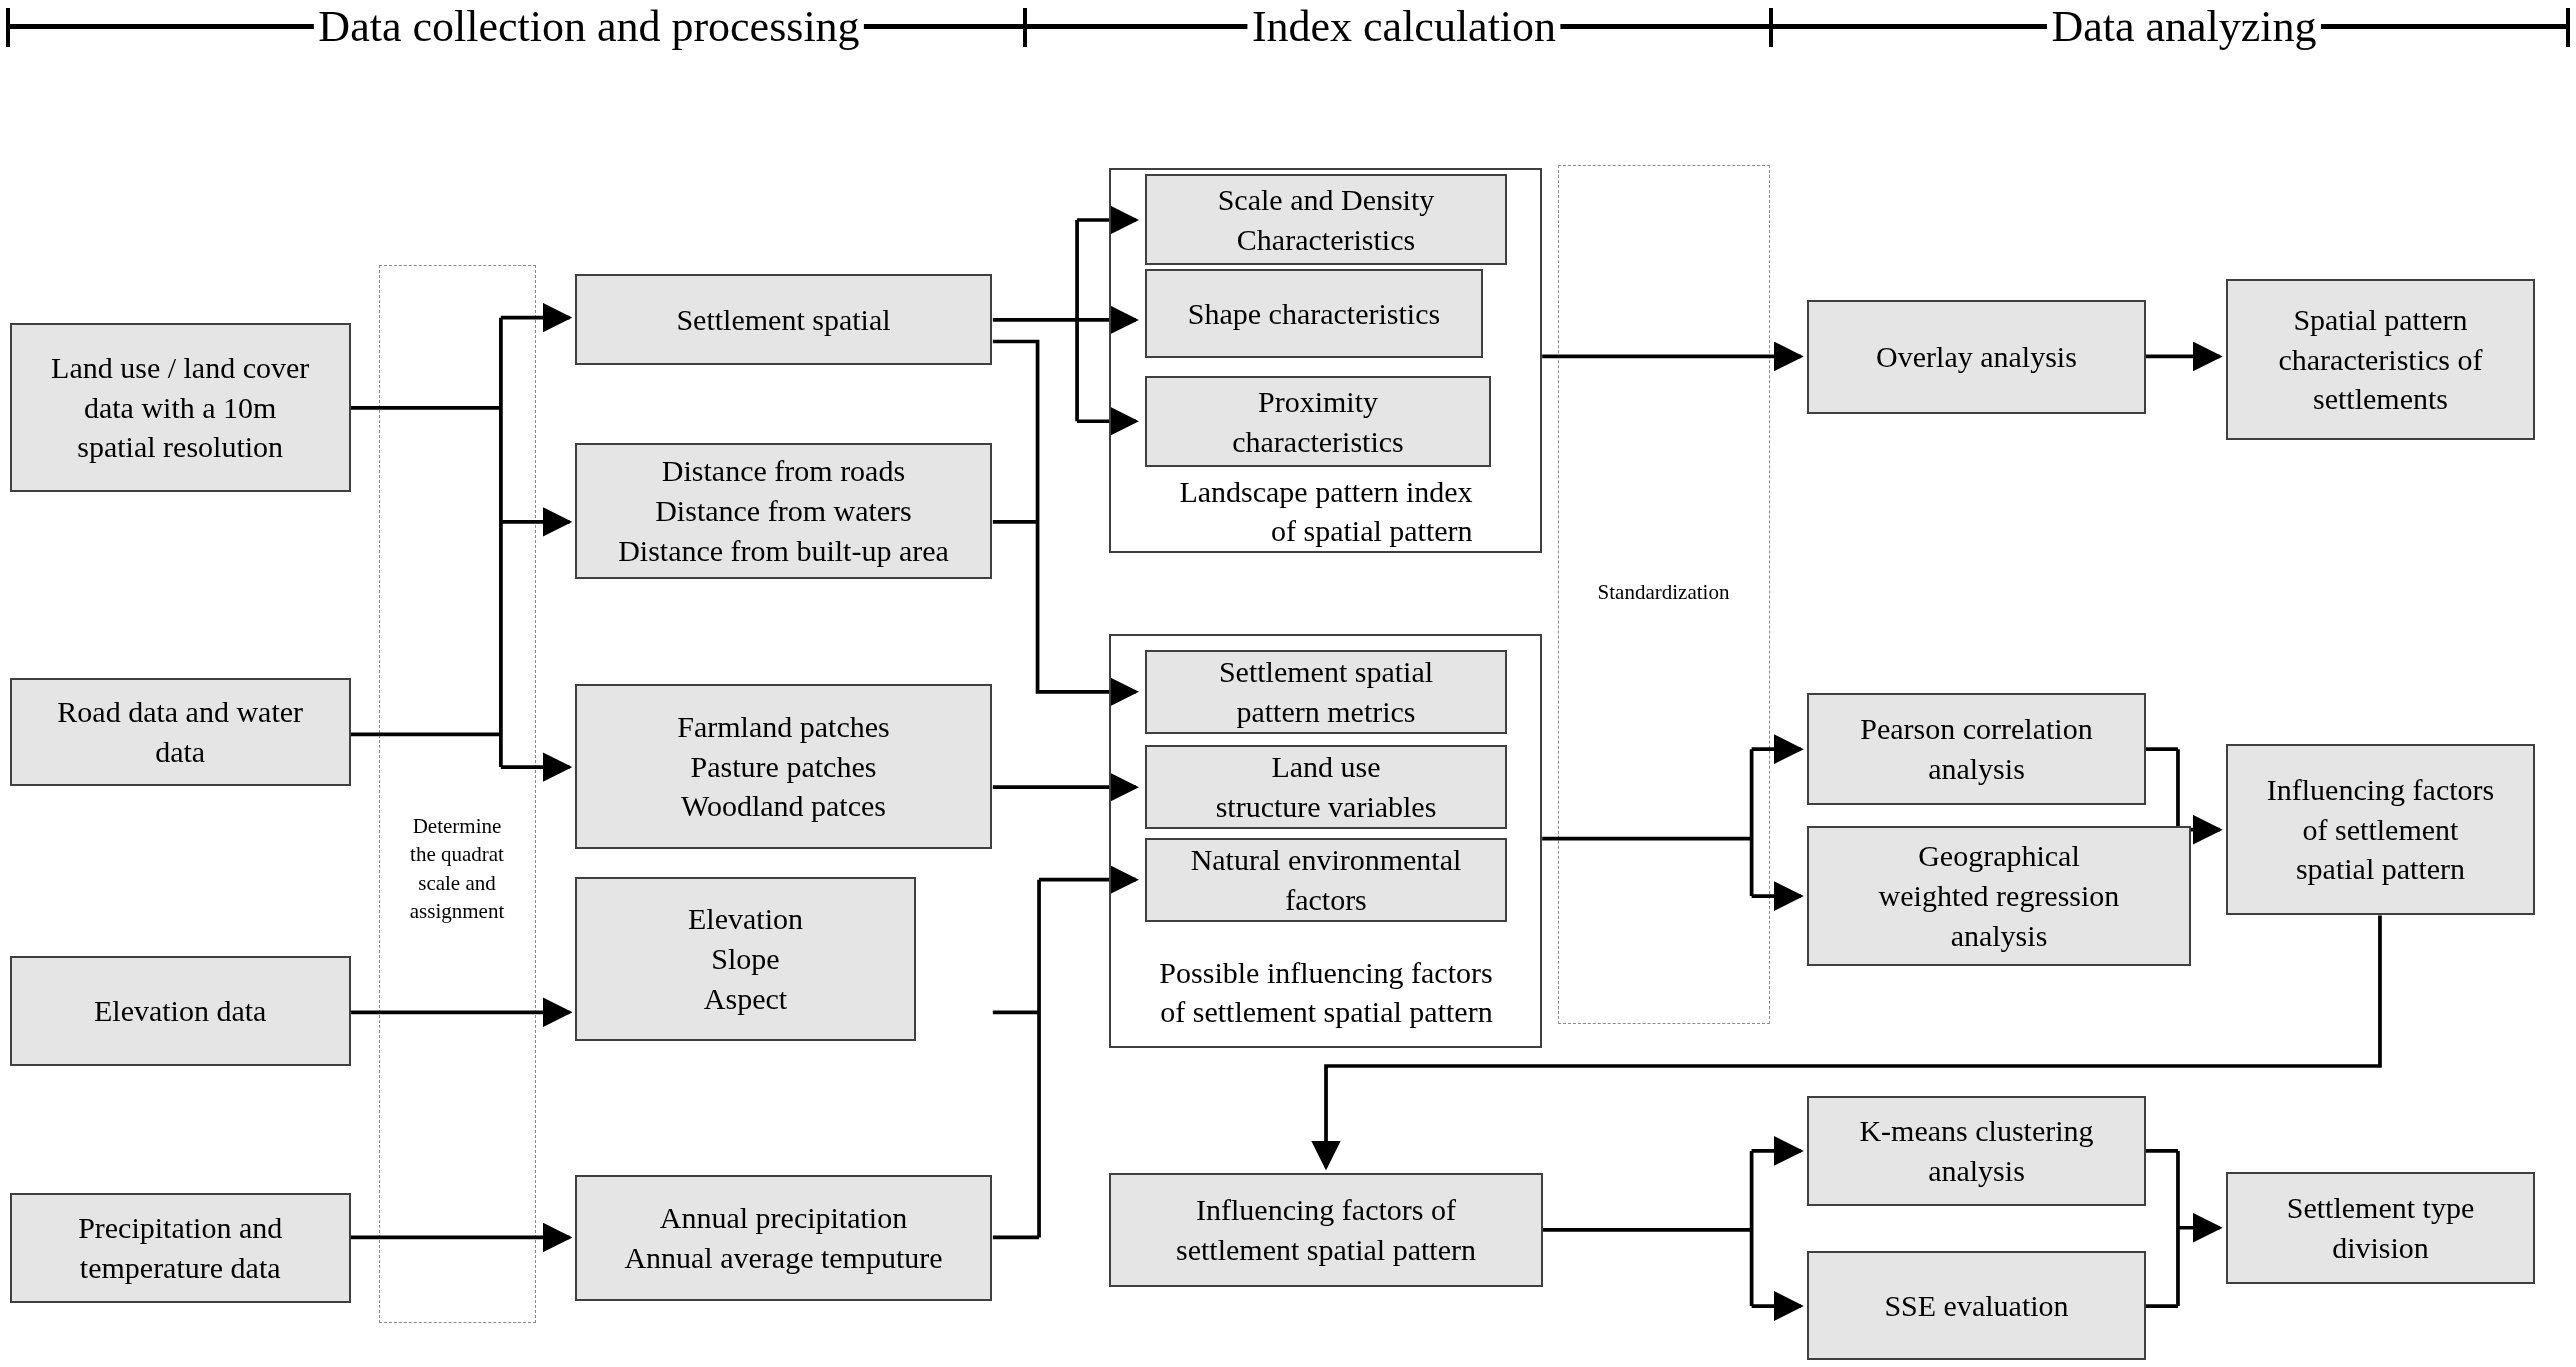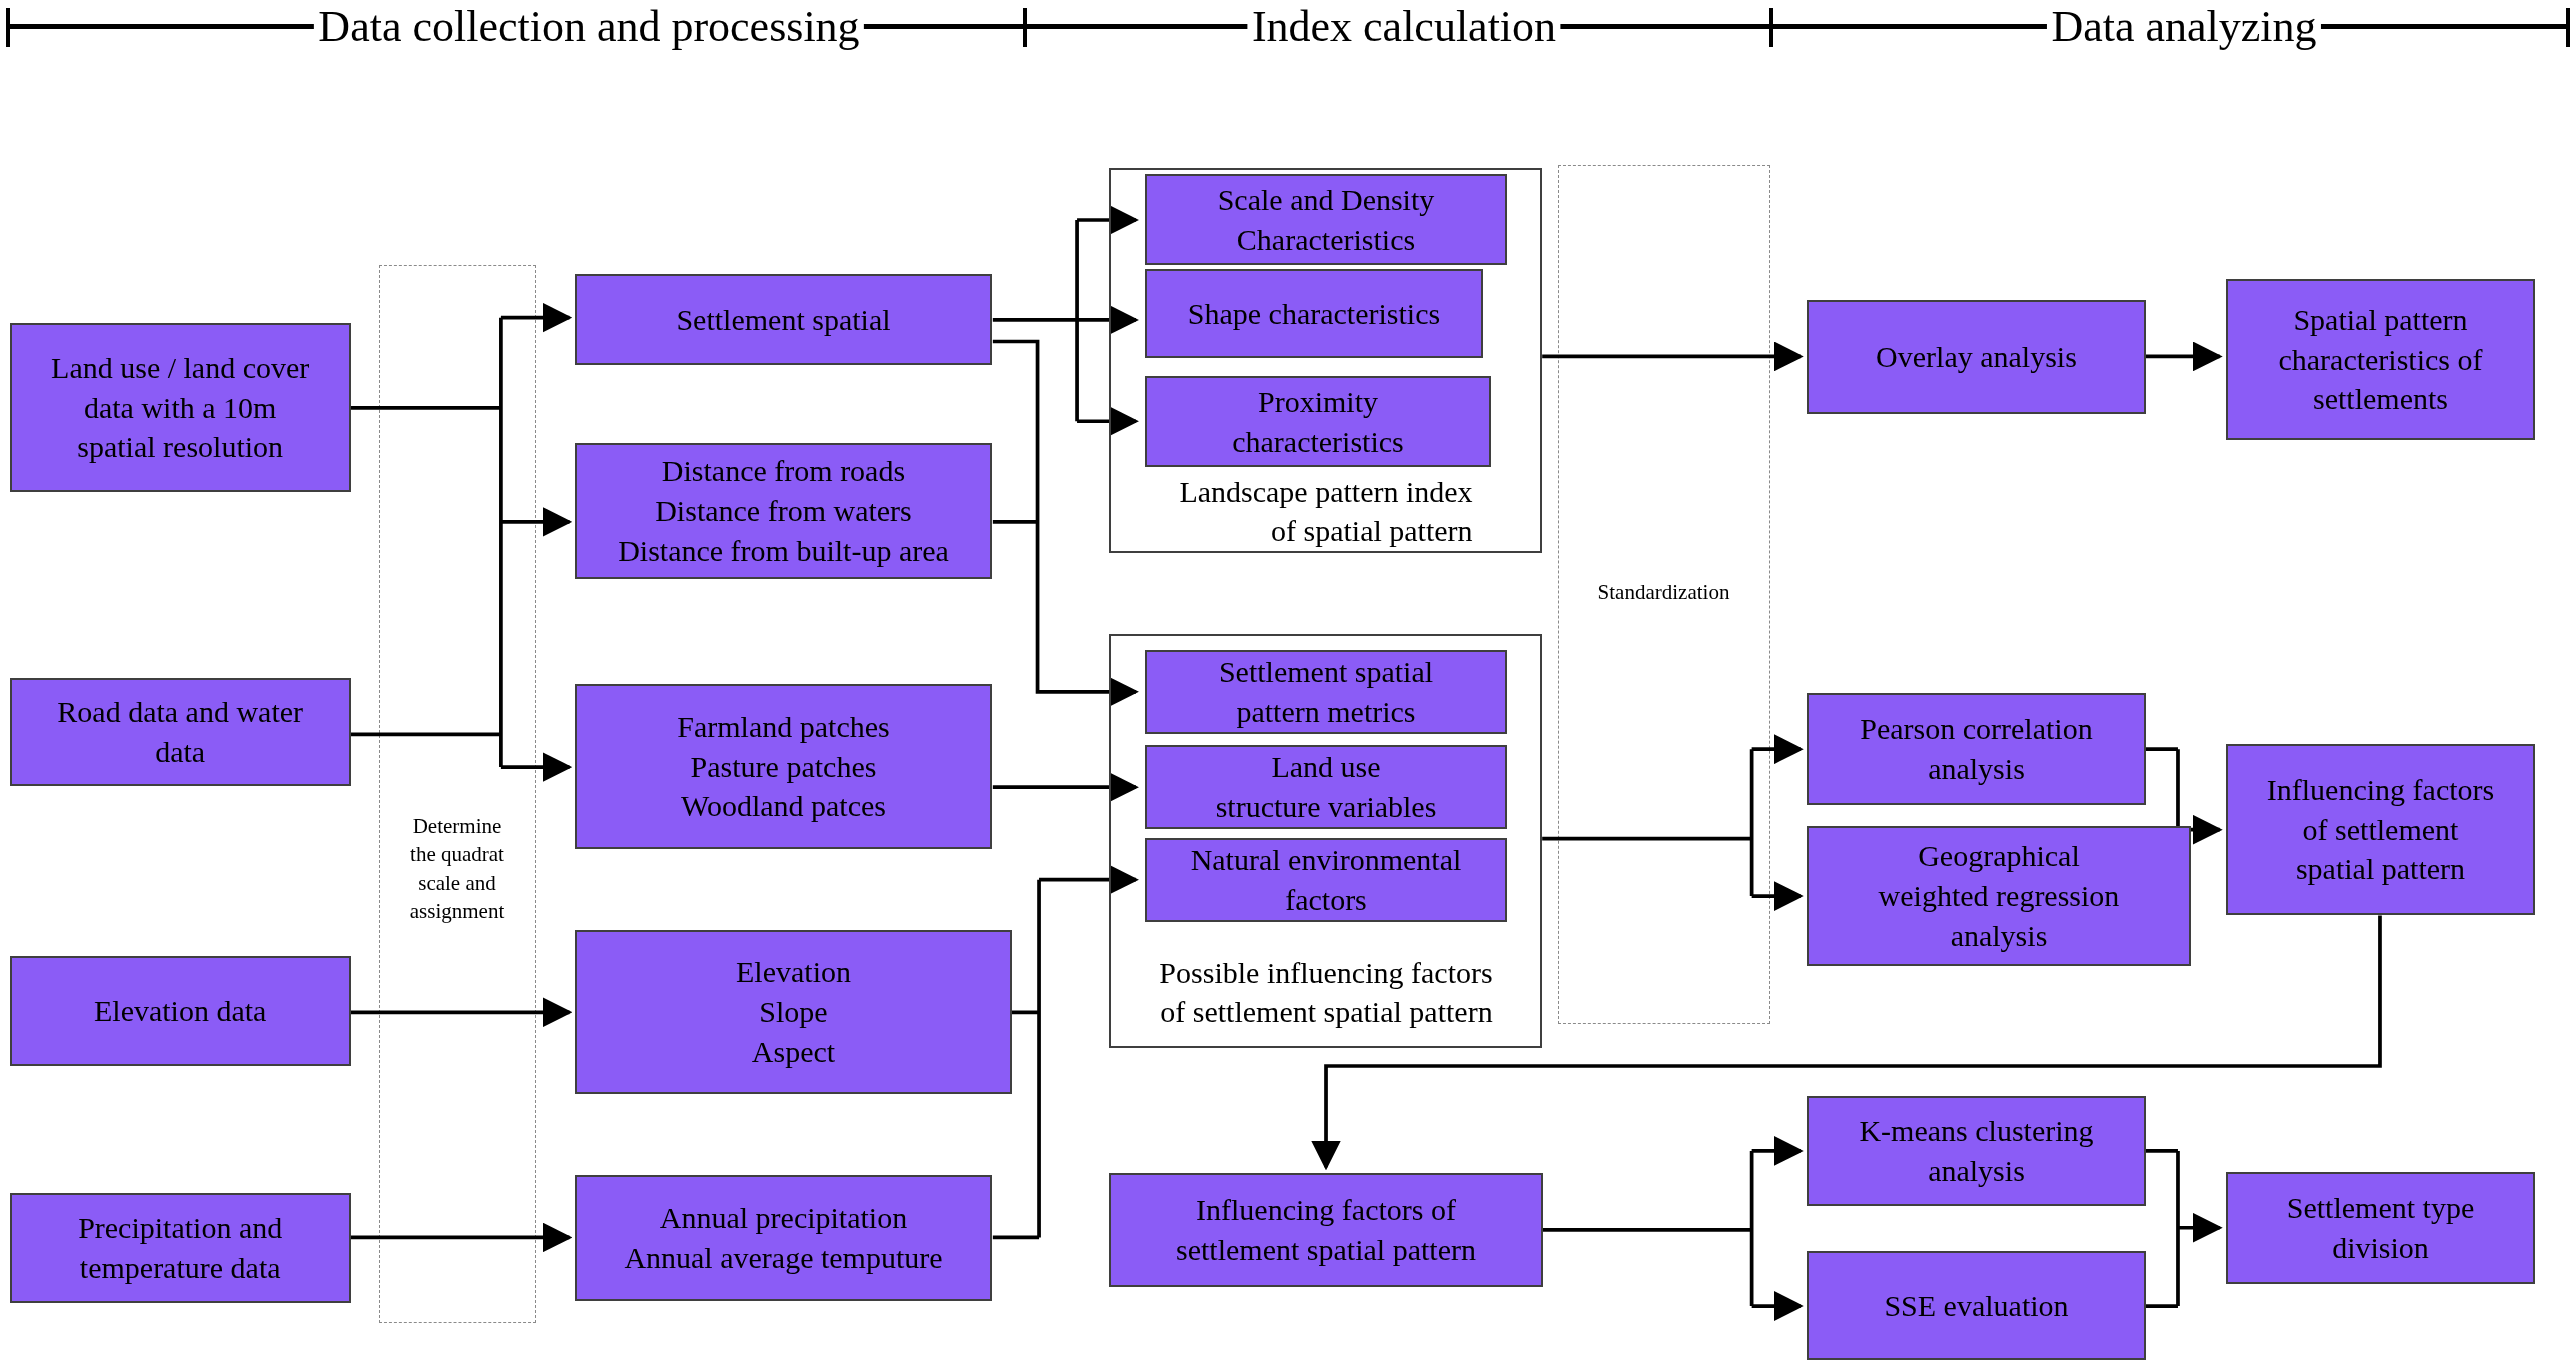--- a/index.html
+++ b/index.html
@@ -1,19 +1,19 @@
 <!DOCTYPE html>
 <html style="font-size:12px"><head>
 <meta charset="utf-8">
 <style>
   html,body{margin:0;padding:0;background:#ffffff;}
   body{width:2576px;height:1368px;position:relative;overflow:hidden;
        font-family:"Liberation Serif","DejaVu Serif",serif;color:#000;}
   
-  .node{position:absolute;background:#8b5cf6;border:2.2px solid #3f3f3f;
+  .node{position:absolute;background:#e5e5e5;border:2.2px solid #3f3f3f;
         display:flex;align-items:center;justify-content:center;text-align:center;
         font-size:30px;line-height:1.33;white-space:pre-line;z-index:3;box-sizing:border-box;}
   .group{position:absolute;background:transparent;border:2.2px solid #3f3f3f;z-index:2;box-sizing:border-box;}
   .inner{z-index:4;}
   .caption{position:absolute;display:flex;align-items:center;justify-content:center;
            text-align:right;font-size:30px;line-height:1.3;white-space:pre-line;z-index:4;}
   .dashedbox{position:absolute;border:1.5px dashed #8a8a8a;background:transparent;z-index:1;box-sizing:border-box;}
   .smalltext{position:absolute;display:flex;align-items:center;justify-content:center;
              text-align:center;font-size:21px;line-height:1.35;white-space:pre-line;z-index:4;}
   
@@ -116,21 +116,21 @@
 <div class="node" style="left:9.7px;top:1193px;width:341px;height:110px">Precipitation and
 temperature data</div>
 
 <div class="node" style="left:575px;top:274px;width:417px;height:91px">Settlement spatial</div>
 <div class="node" style="left:575px;top:443px;width:417px;height:136px">Distance from roads
 Distance from waters
 Distance from built-up area</div>
 <div class="node" style="left:575px;top:684px;width:417px;height:165px">Farmland patches
 Pasture patches
 Woodland patces</div>
-<div class="node" style="left:575px;top:930px;width:437px;height:164px">Elevation
+<div class="node" style="left:575px;top:877px;width:341px;height:164px">Elevation
 Slope
 Aspect</div>
 <div class="node" style="left:575px;top:1175px;width:417px;height:126px">Annual precipitation
 Annual average temputure</div>
 
 <div class="group" style="left:1109px;top:168px;width:433px;height:385px"></div>
 <div class="node inner" style="left:1145px;top:174px;width:362px;height:91px">Scale and Density
 Characteristics</div>
 <div class="node inner" style="left:1145px;top:269px;width:338px;height:89px">Shape characteristics</div>
 <div class="node inner" style="left:1145px;top:376px;width:346px;height:91px">Proximity

